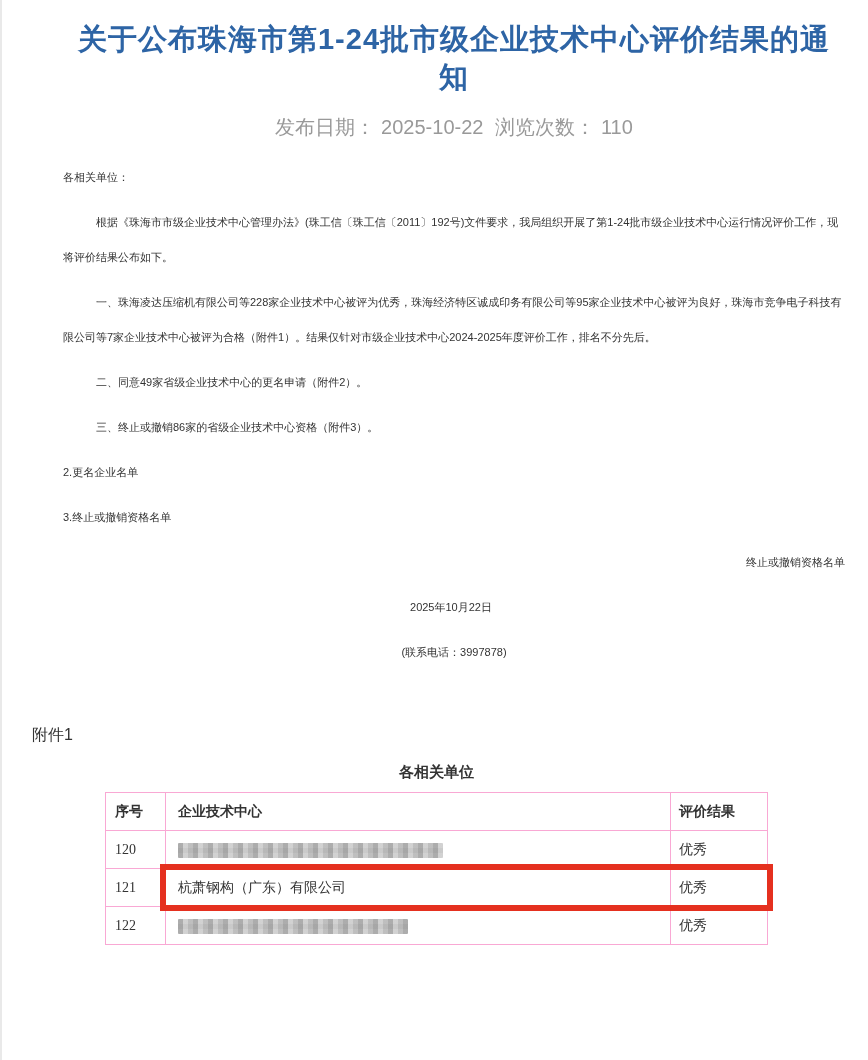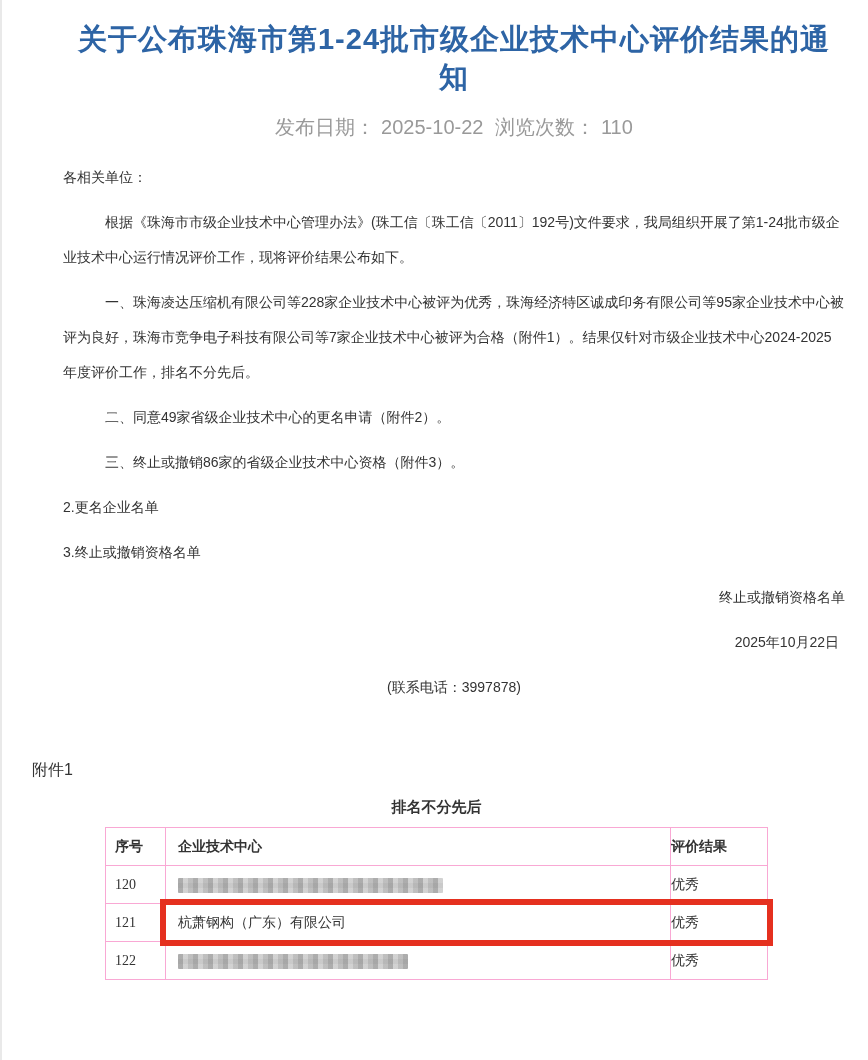--- a/index.html
+++ b/index.html
@@ -13,27 +13,27 @@
   .page-title{
     margin:20px 0 0;text-align:center;
     font-size:29px;font-weight:800;line-height:38px;letter-spacing:1px;
     color:#2d64a5;
   }
   .meta{
     margin-top:23px;text-align:center;
     font-size:20px;color:#999;line-height:16px;
   }
   .meta span{margin:0 3px;}
-  .article{margin-top:25px;font-size:14px;line-height:35px;color:#333;}
+  .article{margin-top:25px;font-size:11px;line-height:35px;color:#333;}
   .article p{margin:10px 0 0;}
   .article p.first{margin-top:0;}
   .article p.indent{text-indent:3em;}
   .attach-list p.gap{margin-top:56px;}
   .sig-org{text-align:right;margin-top:13px;}
-  .sig-date{text-align:right;margin-top:10px;padding-right:6px;}
+  .sig-date{text-align:center;margin-top:10px;padding-right:6px;}
   .contact{text-align:center;margin-top:10px;}
   .attachment1{margin-top:54px;}
   .fj-label{font-size:16px;line-height:22px;color:#333;margin-left:-31px;}
   .table-wrap{width:663px;margin-left:42px;}
   .table-title{
     text-align:center;font-size:15px;font-weight:bold;color:#333;
     margin-top:16px;line-height:20px;
   }
   .table-box{position:relative;margin-top:10px;}
   table.results{
@@ -44,21 +44,21 @@
     border:1px solid #f9a8d4;height:35px;vertical-align:middle;
     text-align:left;font-weight:normal;overflow:hidden;white-space:nowrap;
   }
   .col-no{width:60px;}
   .col-name{width:505px;}
   .col-result{width:97px;}
   table.results th{font-weight:bold;}
   td.cell-no,th.h-no{padding-left:9px;font-family:"Liberation Serif","DejaVu Serif",serif;}
   th.h-no{font-family:"Liberation Sans",sans-serif;}
   td.cell-name,th.h-name{padding-left:12px;}
-  td.cell-result,th.h-result{padding-left:0;}
+  td.cell-result,th.h-result{padding-left:8px;}
   .mosaic{
     display:inline-block;height:15px;vertical-align:middle;border-radius:1px;
     background-image:
       repeating-linear-gradient(90deg, rgba(130,130,130,.50) 0 5px, rgba(200,200,200,.40) 5px 10px, rgba(160,160,160,.45) 10px 15px),
       repeating-linear-gradient(0deg, rgba(185,185,185,.55) 0 5px, rgba(140,140,140,.45) 5px 10px);
   }
   tr.row-1 .mosaic{width:265px;}
   tr.row-3 .mosaic{width:230px;}
   .highlight-box{
     position:absolute;box-sizing:border-box;pointer-events:none;
@@ -93,21 +93,21 @@
 
     <p class="sig-org">终止或撤销资格名单</p>
     <p class="sig-date">2025年10月22日</p>
     <p class="contact">(联系电话：3997878)</p>
   </div>
 
   <div class="attachment1">
     <div class="fj-label">附件1</div>
 
     <div class="table-wrap">
-      <div class="table-title">排名不分先后</div>
+      <div class="table-title">各相关单位</div>
 
       <div class="table-box">
         <table class="results">
           <colgroup>
             <col class="col-no">
               <col class="col-name">
               <col class="col-result">
           </colgroup>
           <thead>
             <tr>

